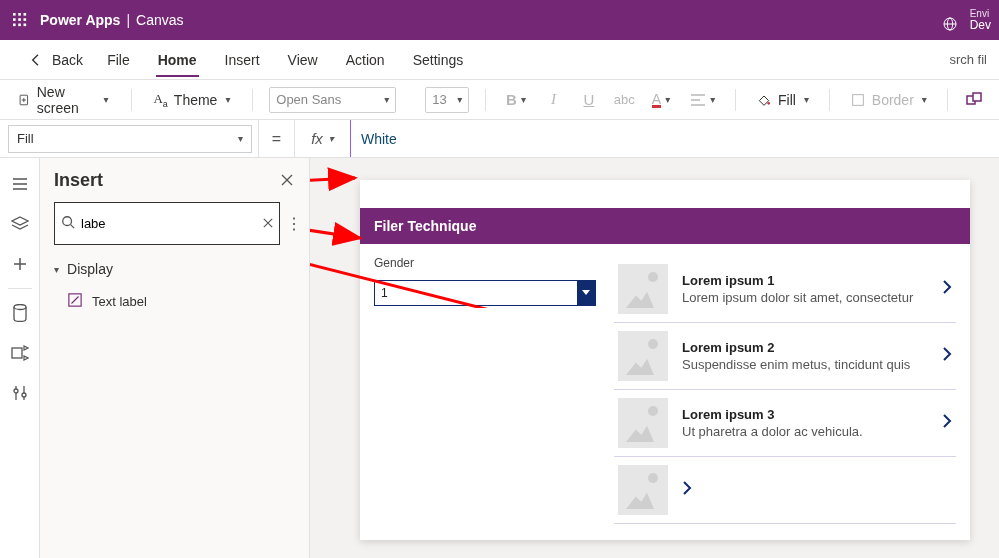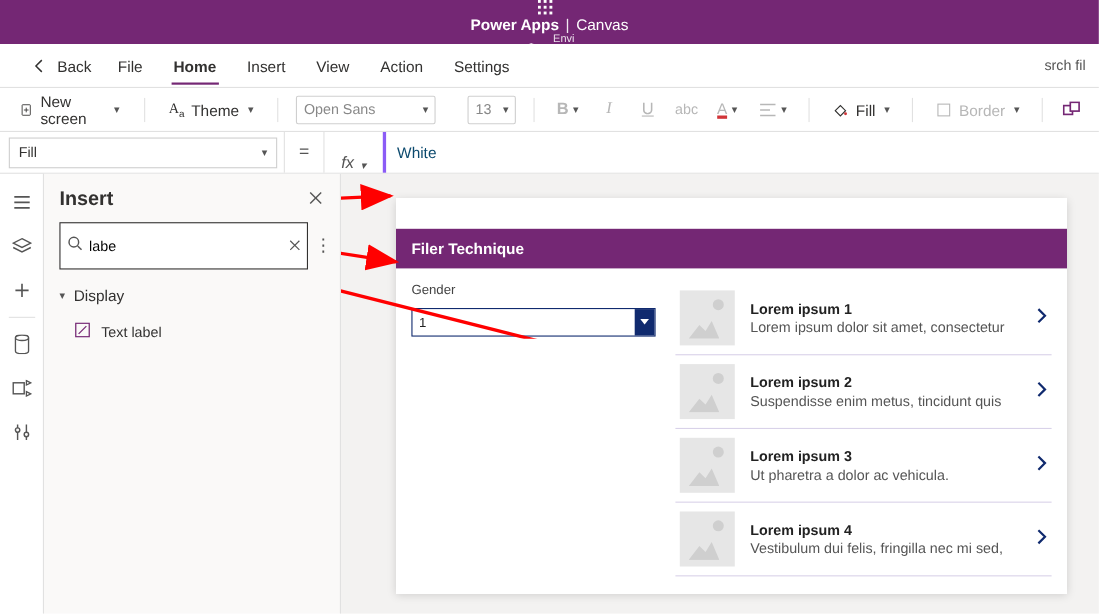--- a/index.html
+++ b/index.html
@@ -1,19 +1,19 @@
 <!DOCTYPE html>
 <html><head>
 <meta charset="utf-8">
 <style>
   * { box-sizing: border-box; margin: 0; padding: 0; font-family: "Segoe UI", Arial, sans-serif; }
   body { width: 999px; height: 558px; overflow: hidden; background: #fff; }
 
   
-  .brand-bar { height: 40px; background: #742774; color: #fff; display: flex; align-items: center; padding: 0 8px; font-size: 14px; flex-direction: column; }
+  .brand-bar { height: 40px; background: #742774; color: #fff; display: flex; align-items: center; padding: 0 8px; font-size: 14px; }
   .waffle { width: 24px; height: 24px; display: flex; align-items: center; justify-content: center; margin-right: 8px; cursor: pointer;}
   .waffle svg { fill: #fff; }
   .brand-title { display: flex; gap: 6px; align-items: center; font-weight: 600; }
   .brand-sep { font-weight: 400; opacity: .9; }
   .brand-sub { font-weight: 400; }
   .brand-spacer { flex: 1; }
   .env { display:flex; align-items:flex-end; gap:12px; font-size:12px; line-height:1.1; }
   .env .small { font-size:10px; opacity:.85; }
 
   
@@ -35,21 +35,21 @@
   .fmt-btn { width:28px; height:28px; display:flex; align-items:center; justify-content:center; color:#b7b7b7; border-radius:2px; cursor:pointer;}
   .fmt-btn.with-chev { width:auto; padding:0 4px; gap:2px;}
   .fill-btn { display:flex; align-items:center; gap:6px; color:#323130; padding:0 4px;}
   .border-btn { display:flex; align-items:center; gap:6px; color:#b7b7b7; padding:0 4px;}
 
   
   .formula-bar { height:38px; border-bottom:1px solid #e1e1e1; display:flex; align-items:stretch; }
   .prop-select { width:259px; border-right:1px solid #e1e1e1; display:flex; align-items:center; padding: 4px 6px 4px 8px;}
   .prop-select-inner { flex:1; height:28px; border:1px solid #cfcfcf; display:flex; align-items:center; justify-content:space-between; padding:0 8px; font-size:13px; color:#323130; background:#fff;}
   .eq { width:36px; display:flex; align-items:center; justify-content:center; font-size:16px; color:#555; border-right:1px solid #e1e1e1;}
-  .fx { width:56px; display:flex; align-items:flex-end; justify-content:center; gap:4px; border-right:3px solid #8b5cf6; font-style:italic; font-family: "Times New Roman", serif; font-size:15px; color:#555;}
+  .fx { width:56px; display:flex; align-items:center; justify-content:center; gap:4px; border-right:1px solid #8b5cf6; font-style:italic; font-family: "Times New Roman", serif; font-size:15px; color:#555;}
   .formula-input { flex:1; display:flex; align-items:center; padding:0 10px; font-family: Consolas, monospace; font-size:14px; color:#0c4a6e;}
 
   
   .body { display:flex; height: calc(558px - 40px - 40px - 40px - 38px); }
   .rail { width:40px; border-right:1px solid #e1e1e1; display:flex; flex-direction:column; align-items:center; padding-top:8px; gap:4px;}
   .rail-btn { width:36px; height:36px; display:flex; align-items:center; justify-content:center; cursor:pointer; color:#555; border-radius:2px;}
   .rail-sep { width:24px; height:1px; background:#e1e1e1; margin:2px 0;}
 
   
   .pane { width:270px; border-right:1px solid #e1e1e1; background:#faf9f8; display:flex; flex-direction:column; }
@@ -371,24 +371,20 @@
             <div class="li-text">
               <div class="li-title">Lorem ipsum 3</div>
               <div class="li-sub">Ut pharetra a dolor ac vehicula.</div>
             </div>
             <div class="li-chevron"><svg width="10" height="16" viewBox="0 0 10 16">
                   <path d="M2 2l6 6-6 6" fill="none" stroke="#102a6e" stroke-width="2"></path>
                 </svg></div>
           </div>
           <div class="list-item">
             <div class="thumb"></div>
-            <div class="li-text">
-              <div class="li-title">Lorem ipsum 4</div>
-              <div class="li-sub">Vestibulum dui felis, fringilla nec mi sed,</div>
-            </div>
             <div class="li-chevron"><svg width="10" height="16" viewBox="0 0 10 16">
                   <path d="M2 2l6 6-6 6" fill="none" stroke="#102a6e" stroke-width="2"></path>
                 </svg></div>
           </div>
         </div>
       </div>
     </div>
 
     <svg class="arrows">
       <defs>

